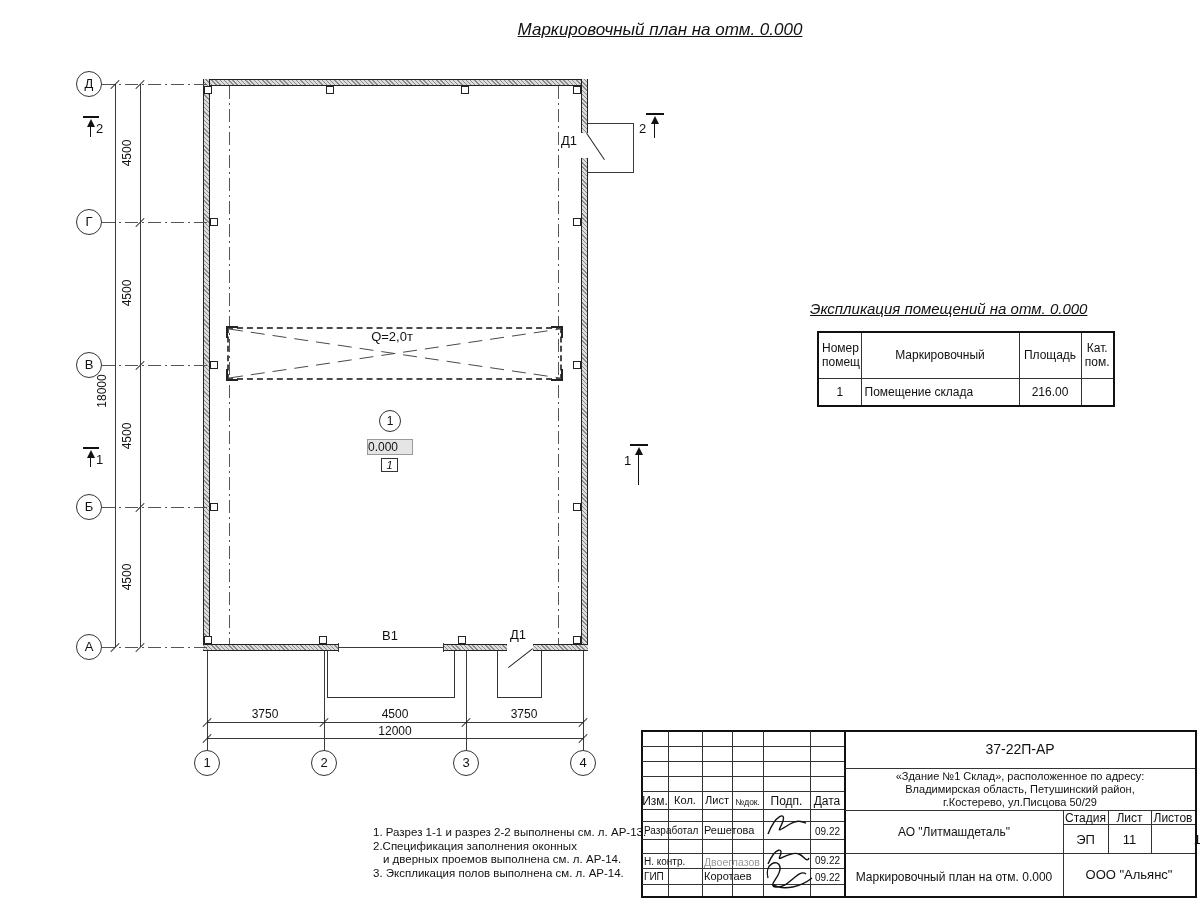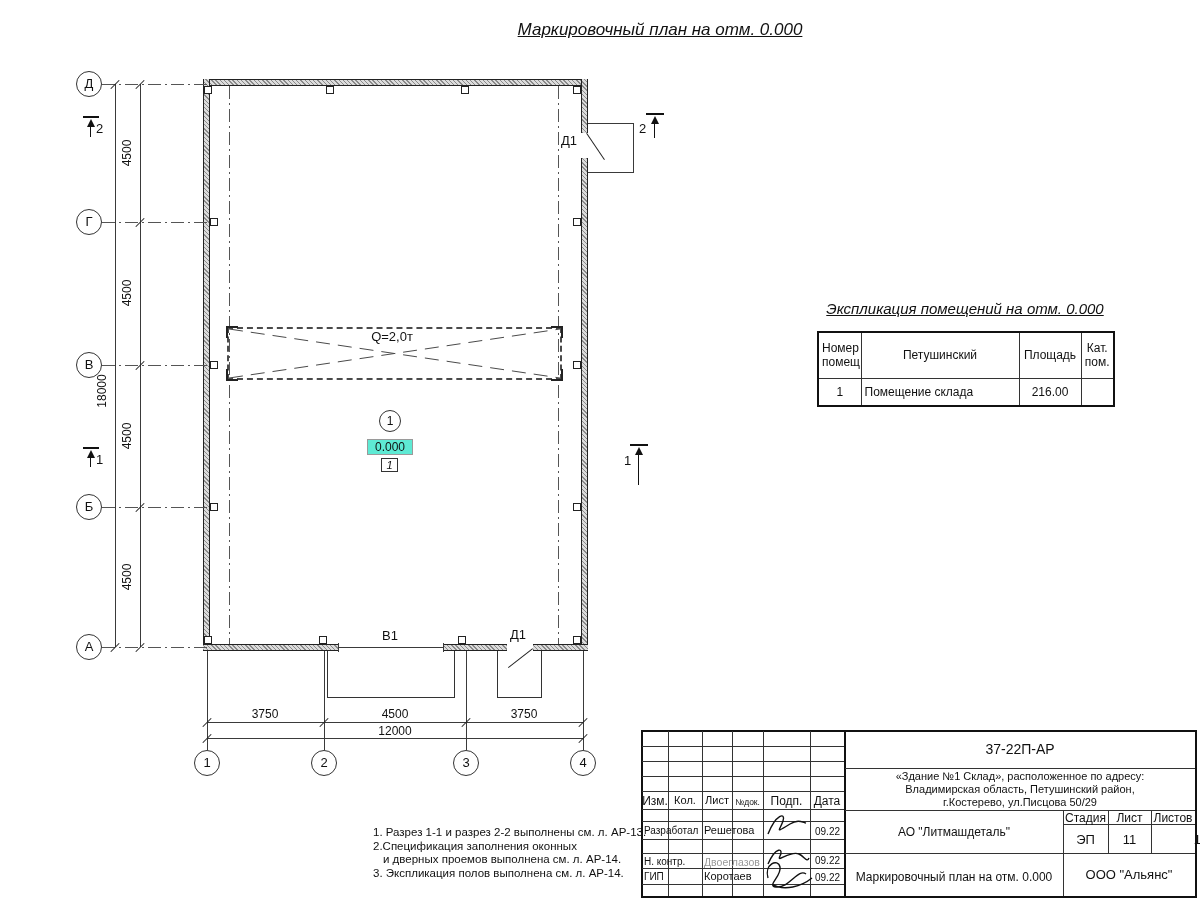--- a/index.html
+++ b/index.html
@@ -25,33 +25,33 @@
   .leaf{position:absolute;height:1px;background:#222;transform-origin:0 0;}
   .sec-bar{position:absolute;height:2px;background:#111;}
   .sec-shaft{position:absolute;width:1px;background:#111;}
   .sec-arrow{position:absolute;width:0;height:0;border-left:4px solid transparent;border-right:4px solid transparent;border-bottom:8px solid #111;}
   .sec-num{position:absolute;font-size:13px;}
   .thin-rect-open{position:absolute;box-sizing:border-box;border-left:1px solid #333;border-right:1px solid #333;border-bottom:1px solid #333;}
   .crane-rect{position:absolute;box-sizing:border-box;border:2px dashed #4a4a4a;}
   .bracket{position:absolute;width:12px;height:12px;box-sizing:border-box;}
   
   .page-title{position:absolute;font-style:italic;font-size:17px;text-align:center;text-decoration:underline;}
-  .expl-title{position:absolute;font-style:italic;font-size:15px;text-align:center;text-decoration:underline;}
+  .expl-title{position:absolute;font-style:italic;font-size:15px;text-align:left;text-decoration:underline;}
   table.expl{border-collapse:collapse;table-layout:fixed;background:#fff;}
   table.expl td,table.expl th{border:1px solid #333;font-weight:normal;font-size:12px;padding:0 3px;overflow:hidden;}
   table.expl{border:2px solid #111;}
   .notes{position:absolute;font-size:11.5px;line-height:13.5px;white-space:nowrap;}
   
   .tb-line-h{position:absolute;height:1px;background:#333;}
   .tb-line-v{position:absolute;width:1px;background:#333;}
   .tb-thick-h{position:absolute;height:2px;background:#111;}
   .tb-thick-v{position:absolute;width:2px;background:#111;}
   .tb-text{position:absolute;text-align:center;white-space:nowrap;}
   .muted{color:#999;}
-  .lvl-box{position:absolute;box-sizing:border-box;border:1px solid #9a9a9a;background:#5eead4;text-align:center;font-size:12px;line-height:14px;}
+  .lvl-box{position:absolute;box-sizing:border-box;border:1px solid #9a9a9a;background:#e5e5e5;font-size:12px;line-height:14px;}
   .flr-box{position:absolute;box-sizing:border-box;border:1px solid #333;background:#fff;text-align:center;font-size:11px;line-height:12px;font-style:italic;}
   .room-circle{position:absolute;width:22px;height:22px;box-sizing:border-box;border:1px solid #333;border-radius:50%;background:#fff;text-align:center;line-height:20px;font-size:12px;}
 </style>
 </head>
 <body>
 
 <div id="sheet">
 
   <div class="page-title" style="left:430px;top:20px;width:460px;">Маркировочный план на отм. 0.000</div>
 
@@ -189,21 +189,21 @@
     <table class="expl" style="width:296px;">
       <colgroup>
           <col style="width:43px">
           <col style="width:158px">
           <col style="width:62px">
           <col style="width:33px">
         </colgroup>
       <tbody>
           <tr style="height:46px;">
         <th>Номер помещ.</th>
-        <th>Петушинский</th>
+        <th>Маркировочный</th>
         <th>Площадь</th>
         <th>Кат. пом.</th>
       </tr>
       <tr style="height:28px;">
         <td style="text-align:center;">1</td>
         <td>Помещение склада</td>
         <td style="text-align:center;">216.00</td>
         <td></td>
       </tr>
     </tbody>

